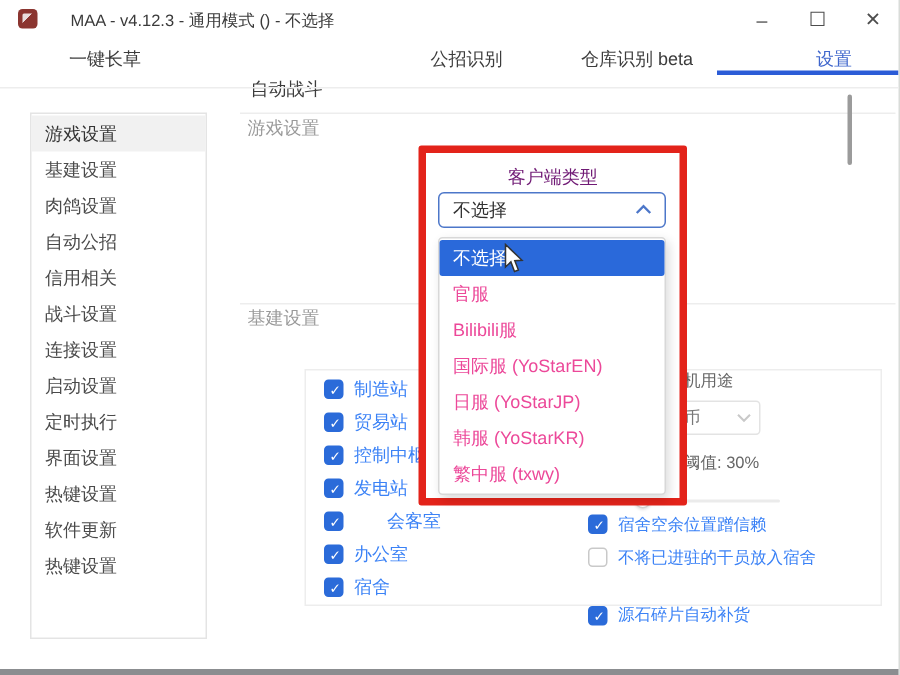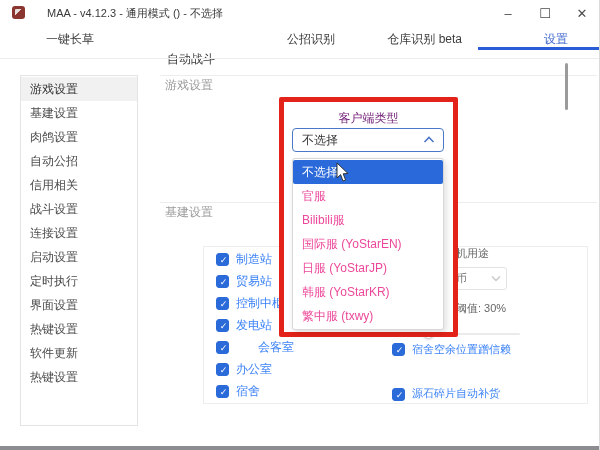--- a/index.html
+++ b/index.html
@@ -135,21 +135,25 @@
         </svg></span>
   </div>
   <div class="mini-label" style="left:434px;top:301px;">心情阈值: 30%</div>
   <div class="slider-track"></div>
   <div class="slider-thumb"></div>
 
   <div class="cb-row small" style="left:392px;top:341px;">
       <span class="cb on"></span>
       <span class="cb-label">宿舍空余位置蹭信赖</span>
     </div>
-  <div class="cb-row small" style="left:392px;top:385px;align-items:flex-end;">
+  <div class="cb-row small" style="left:392px;top:363px;">
+      <span class="cb"></span>
+      <span class="cb-label">不将已进驻的干员放入宿舍</span>
+    </div>
+  <div class="cb-row small" style="left:392px;top:401px;align-items:flex-end;">
       <span class="cb on"></span>
       <span class="cb-label">源石碎片自动补货</span>
     </div>
 
   <div class="redbox">
     <div class="client-label">客户端类型</div>
     <div class="client-combo">
       <span class="val">不选择</span>
       <span class="chev"><svg width="12" height="8" viewBox="0 0 12 8">
             <polyline points="1.5,6 6,1.5 10.5,6" fill="none" stroke="#4d77c9" stroke-width="1.6"></polyline>

